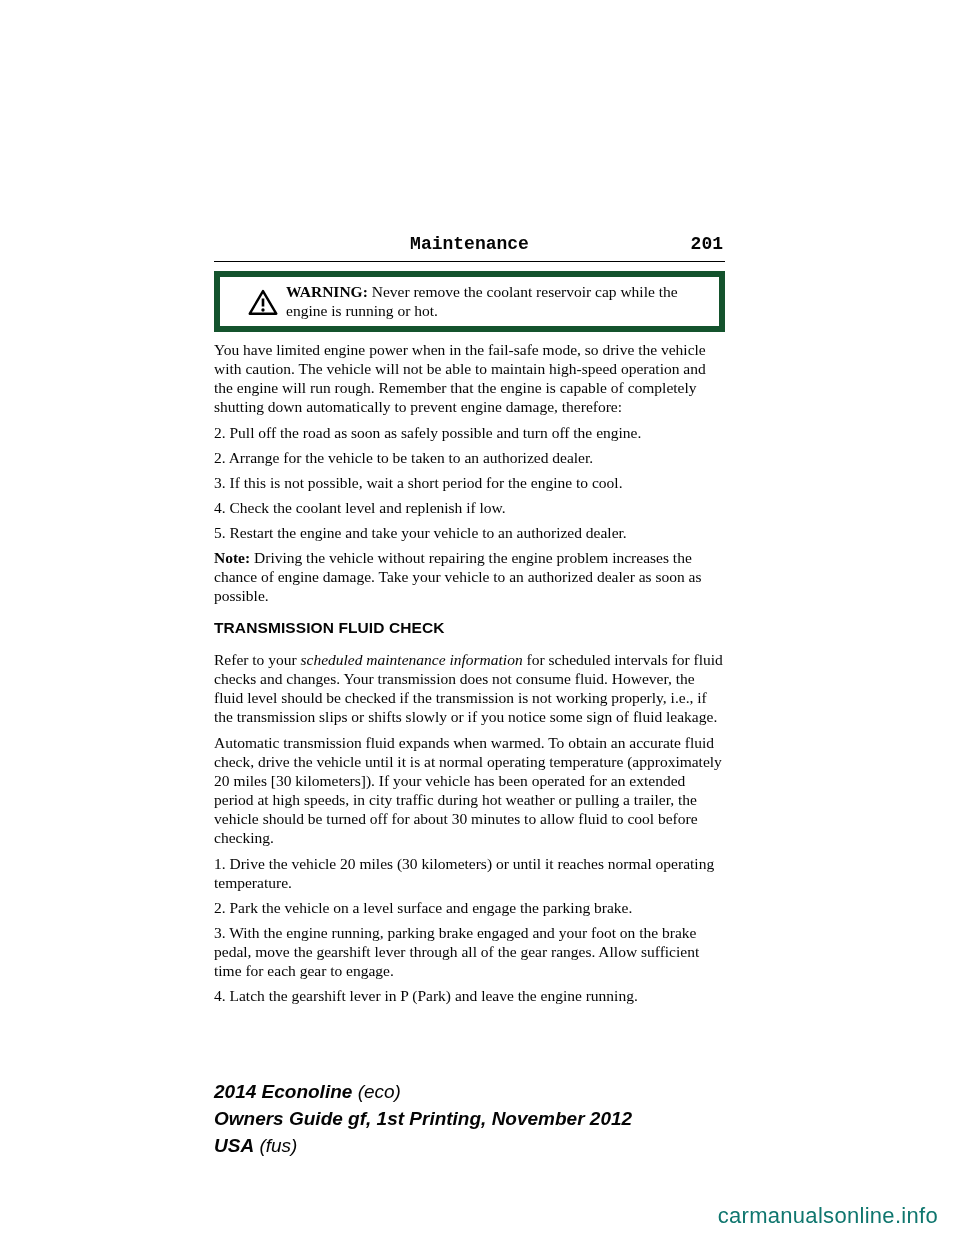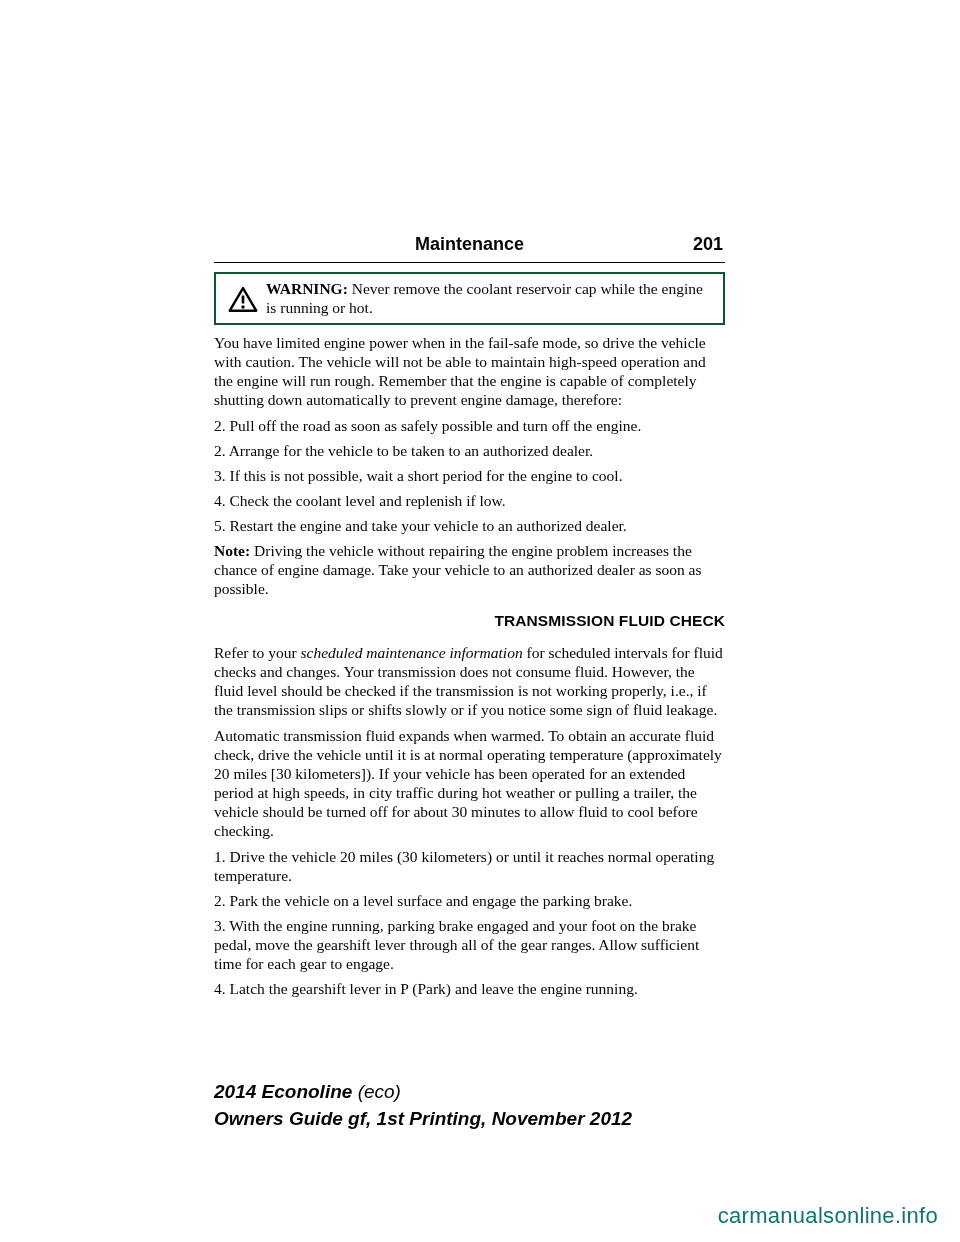--- a/index.html
+++ b/index.html
@@ -15,38 +15,38 @@
   .content {
     position: absolute;
     left: 214px;
     top: 234px;
     width: 511px;
   }
 
   .page-header {
     position: relative;
     text-align: center;
-    font-family: Liberation Sans, sans-serif;
+    font-family: Liberation Mono, monospace;
     font-weight: bold;
     font-size: 18px;
     padding-bottom: 7px;
     border-bottom: 1.5px solid #000;
     margin-bottom: 9px;
   }
   .page-number {
     position: absolute;
     right: 2px;
     top: 0;
   }
 
   .warning-box {
     display: flex;
     align-items: center;
-    border: 2px solid #14532d;
-    padding: 5px 8px 6px 4px;
+    border: 6px solid #14532d;
+    padding: 5px 8px 6px 20px;
     margin-bottom: 8px;
   }
   .warning-iconwrap {
     flex: 0 0 46px;
     display: flex;
     justify-content: center;
     align-items: center;
     padding-top: 3px;
   }
   .warning-text {
@@ -66,21 +66,20 @@
   }
   .bold { font-weight: bold; }
   .it { font-style: italic; margin-top: 12px; }
 
   h2.section {
     font-family: "Liberation Sans", sans-serif;
     font-size: 15.5px;
     font-weight: bold;
     margin: 14px 0 13px 0;
     letter-spacing: 0.1px;
-    text-align: right;
   }
   h3.subsection {
     font-family: "Liberation Sans", sans-serif;
     font-size: 15.5px;
     font-weight: bold;
     margin: 0 0 10px 0;
   }
 
   .doc-footer {
     position: absolute;
@@ -145,15 +144,16 @@
   <p class="step">1. Drive the vehicle 20 miles (30 kilometers) or until it reaches normal operating temperature.</p>
   <p class="step">2. Park the vehicle on a level surface and engage the parking brake.</p>
   <p class="step">3. With the engine running, parking brake engaged and your foot on the brake pedal, move the gearshift lever through all of the gear ranges. Allow sufficient time for each gear to engage.</p>
   <p class="step">4. Latch the gearshift lever in P (Park) and leave the engine running.</p>
 
 </div>
 
 <div class="doc-footer">
   <div><span class="bold">2014 Econoline</span> <span>(eco)</span></div>
   <div class="bold">Owners Guide gf, 1st Printing, November 2012</div>
+  <div><span class="bold">USA</span> <span>(fus)</span></div>
 </div>
 
 <div class="watermark">carmanualsonline.info</div>
 
 </body></html>

